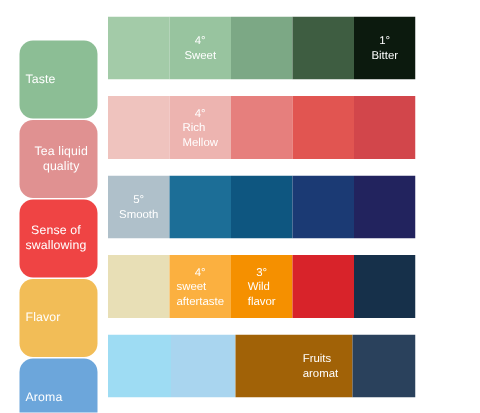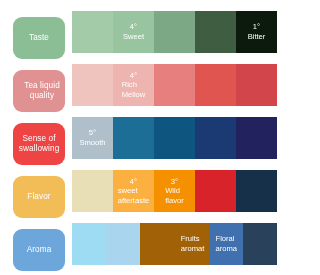--- a/index.html
+++ b/index.html
@@ -29,27 +29,27 @@
   }
   .row-taste   { top: 5px; }
   .row-liquid  { top: 58px; }
   .row-swallow { top: 111px; }
   .row-flavor  { top: 164px; }
   .row-aroma   { top: 217px; }
 
   .cat-pill {
     position: absolute;
     left: 13px;
-    top: 12px;
+    top: 22px;
     width: 52px;
-    height: 42px;
+    height: 52px;
     border-radius: 9px;
     display: flex;
     align-items: center;
-    justify-content: center;
+    justify-content: flex-start;
     box-sizing: border-box;
     padding: 0 4px;
   }
   .cat-pill .cat-label {
     color: #ffffff;
     font-size: 8.2px;
     line-height: 9.6px;
     text-align: center;
     letter-spacing: 0.1px;
     white-space: pre-line;
@@ -220,25 +220,20 @@
       </div>
       <div class="swatch" style="background-color: rgb(169, 213, 239);">
         <span class="deg"></span>
         <span class="cap"></span>
       </div>
       <div class="swatch" style="background-color: #a16207; padding-left: 36px;">
         <span class="deg"></span>
         <span class="cap">Fruits
 aromat</span>
       </div>
-      <div class="swatch" style="background-color: rgb(64, 113, 174);">
-        <span class="deg"></span>
-        <span class="cap">Floral
-aroma</span>
-      </div>
       <div class="swatch" style="background-color: rgb(42, 65, 92);">
         <span class="deg"></span>
         <span class="cap"></span>
       </div>
     </div>
   </div>
 
 </div>
 
 </body></html>

